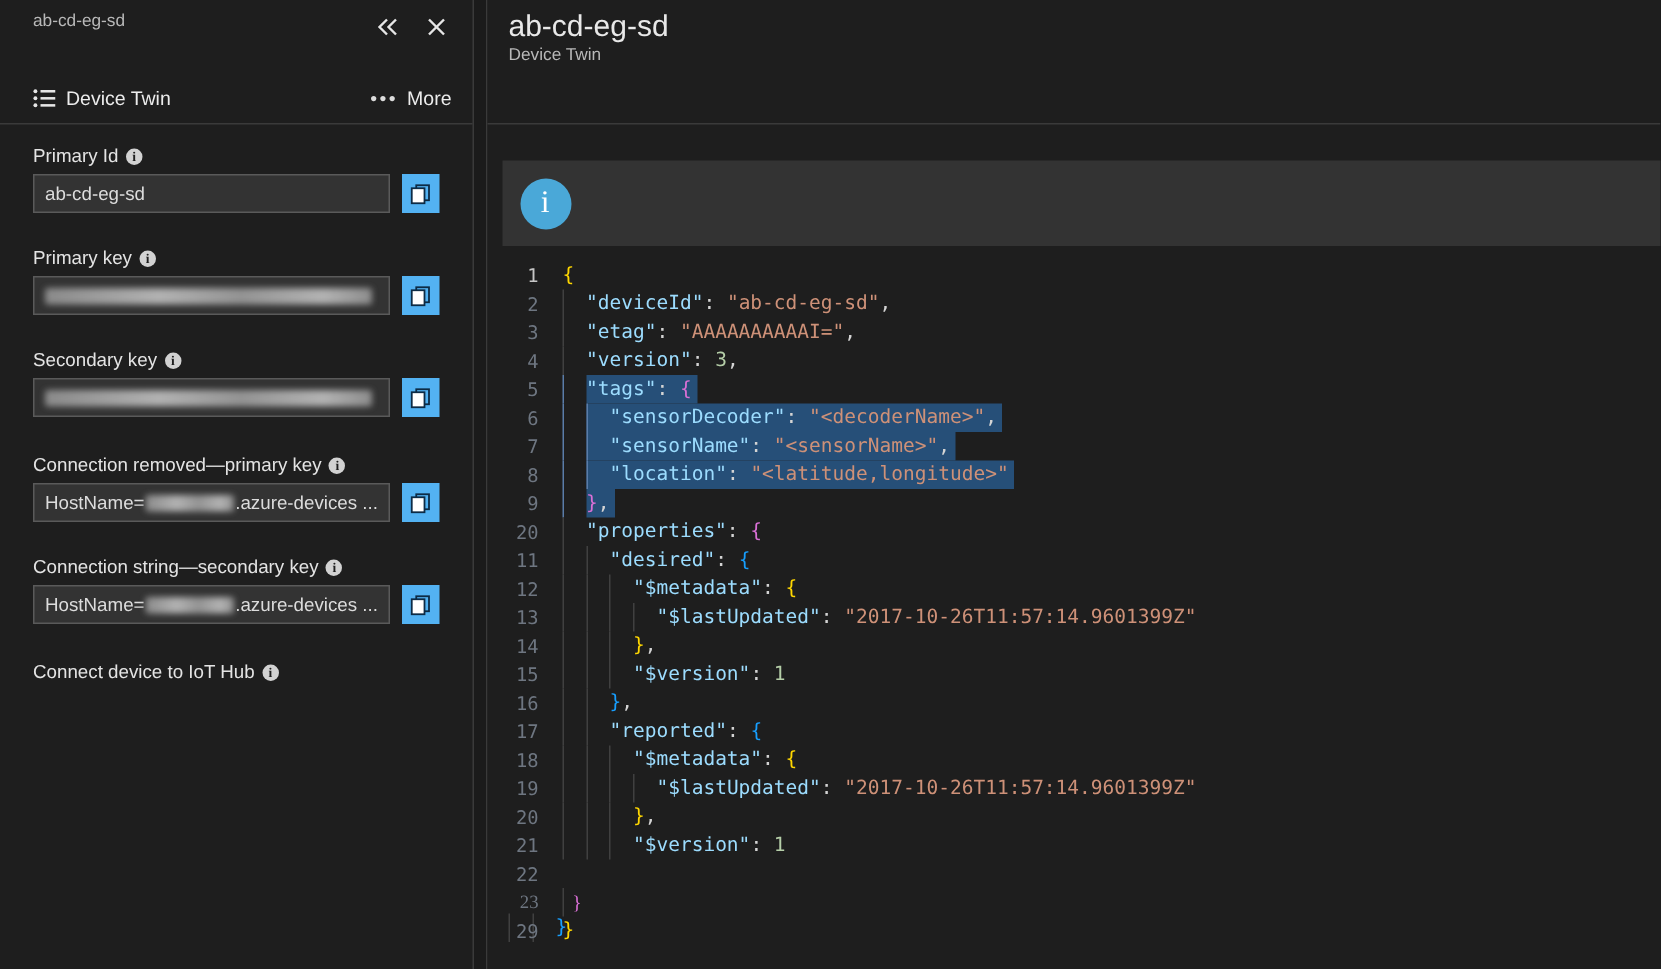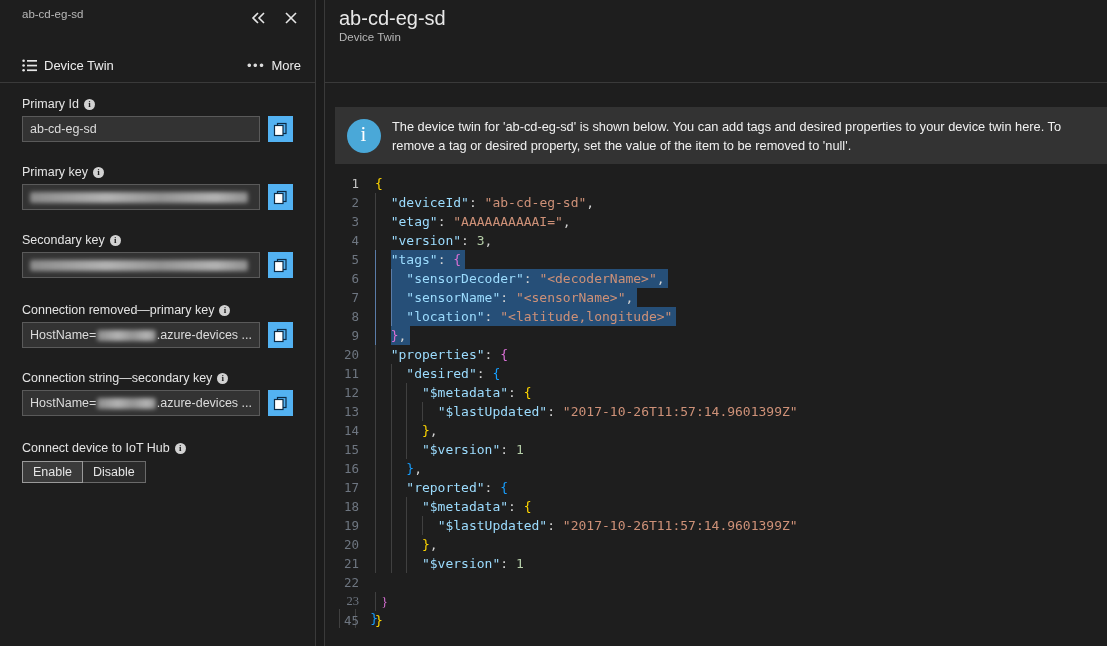--- a/index.html
+++ b/index.html
@@ -319,24 +319,20 @@
         </div>
       </div>
 
       <div class="gap-md"></div>
 
       <div class="field">
         <div class="field-label">
           <span>Connect device to IoT Hub</span>
           <span class="info-dot">i</span>
         </div>
-        <div class="toggle-row">
-          <div class="toggle-btn selected">Enable</div>
-          <div class="toggle-btn">Disable</div>
-        </div>
       </div>
 
     </div>
   </div>
 
   <div id="gap-col"></div>
 
   <div id="right-panel">
 
     <div id="rp-header">
@@ -347,21 +343,20 @@
 
     <div id="rp-divider"></div>
   </div>
 
   <div id="banner">
     <div id="banner-icon-wrap">
       <div id="banner-icon">
         <span class="i-glyph">i</span>
       </div>
     </div>
-    <div id="banner-text">The device twin for 'ab-cd-eg-sd' is shown below. You can add tags and desired properties to your device twin here. To remove a tag or desired property, set the value of the item to be removed to 'null'.</div>
   </div>
 
   <div id="editor" style="position: absolute;">
       <div class="code-line" style="position: relative; z-index: 1;"><div class="ln active">1</div><div class="code-txt"><span><span class="tok-brace1">{</span></span></div></div>
       <div class="code-line" style="position: relative; z-index: 1;"><div class="ln">2</div><div class="code-txt"><div class="indent-guide" style="left: 4px;"></div><span><span class="tok-punct">  </span><span class="tok-key">"deviceId"</span><span class="tok-punct">: </span><span class="tok-str">"ab-cd-eg-sd"</span><span class="tok-punct">,</span></span></div></div>
       <div class="code-line" style="position: relative; z-index: 1;"><div class="ln">3</div><div class="code-txt"><div class="indent-guide" style="left: 4px;"></div><span><span class="tok-punct">  </span><span class="tok-key">"etag"</span><span class="tok-punct">: </span><span class="tok-str">"AAAAAAAAAAI="</span><span class="tok-punct">,</span></span></div></div>
       <div class="code-line" style="position: relative; z-index: 1;"><div class="ln">4</div><div class="code-txt"><div class="indent-guide" style="left: 4px;"></div><span><span class="tok-punct">  </span><span class="tok-key">"version"</span><span class="tok-punct">: </span><span class="tok-num">3</span><span class="tok-punct">,</span></span></div></div>
       <div class="sel" style="position: absolute; left: 55.64px; width: 74.38px; top: 76px; height: 19px; z-index: 0;"></div>
       <div class="code-line" style="position: relative; z-index: 1;"><div class="ln">5</div><div class="code-txt"><div class="indent-guide on-sel" style="left: 4px;"></div><span><span class="tok-punct">  </span><span class="tok-key">"tags"</span><span class="tok-punct">: </span><span class="tok-brace2">{</span></span></div></div>
       <div class="sel" style="position: absolute; left: 55.64px; width: 277.7px; top: 95px; height: 19px; z-index: 0;"></div>
@@ -379,16 +374,16 @@
       <div class="code-line" style="position: relative; z-index: 1;"><div class="ln">14</div><div class="code-txt"><div class="indent-guide" style="left: 4px;"></div><div class="indent-guide" style="left: 19.64px;"></div><div class="indent-guide" style="left: 35.28px;"></div><span><span class="tok-punct">      </span><span class="tok-brace1">}</span><span class="tok-punct">,</span></span></div></div>
       <div class="code-line" style="position: relative; z-index: 1;"><div class="ln">15</div><div class="code-txt"><div class="indent-guide" style="left: 4px;"></div><div class="indent-guide" style="left: 19.64px;"></div><div class="indent-guide" style="left: 35.28px;"></div><span><span class="tok-punct">      </span><span class="tok-key">"$version"</span><span class="tok-punct">: </span><span class="tok-num">1</span></span></div></div>
       <div class="code-line" style="position: relative; z-index: 1;"><div class="ln">16</div><div class="code-txt"><div class="indent-guide" style="left: 4px;"></div><div class="indent-guide" style="left: 19.64px;"></div><span><span class="tok-punct">    </span><span class="tok-brace3">}</span><span class="tok-punct">,</span></span></div></div>
       <div class="code-line" style="position: relative; z-index: 1;"><div class="ln">17</div><div class="code-txt"><div class="indent-guide" style="left: 4px;"></div><div class="indent-guide" style="left: 19.64px;"></div><span><span class="tok-punct">    </span><span class="tok-key">"reported"</span><span class="tok-punct">: </span><span class="tok-brace3">{</span></span></div></div>
       <div class="code-line" style="position: relative; z-index: 1;"><div class="ln">18</div><div class="code-txt"><div class="indent-guide" style="left: 4px;"></div><div class="indent-guide" style="left: 19.64px;"></div><div class="indent-guide" style="left: 35.28px;"></div><span><span class="tok-punct">      </span><span class="tok-key">"$metadata"</span><span class="tok-punct">: </span><span class="tok-brace1">{</span></span></div></div>
       <div class="code-line" style="position: relative; z-index: 1;"><div class="ln">19</div><div class="code-txt"><div class="indent-guide" style="left: 4px;"></div><div class="indent-guide" style="left: 19.64px;"></div><div class="indent-guide" style="left: 35.28px;"></div><div class="indent-guide" style="left: 50.92px;"></div><span><span class="tok-punct">        </span><span class="tok-key">"$lastUpdated"</span><span class="tok-punct">: </span><span class="tok-str">"2017-10-26T11:57:14.9601399Z"</span></span></div></div>
       <div class="code-line" style="position: relative; z-index: 1;"><div class="ln">20</div><div class="code-txt"><div class="indent-guide" style="left: 4px;"></div><div class="indent-guide" style="left: 19.64px;"></div><div class="indent-guide" style="left: 35.28px;"></div><span><span class="tok-punct">      </span><span class="tok-brace1">}</span><span class="tok-punct">,</span></span></div></div>
       <div class="code-line" style="position: relative; z-index: 1;"><div class="ln">21</div><div class="code-txt"><div class="indent-guide" style="left: 4px;"></div><div class="indent-guide" style="left: 19.64px;"></div><div class="indent-guide" style="left: 35.28px;"></div><span><span class="tok-punct">      </span><span class="tok-key">"$version"</span><span class="tok-punct">: </span><span class="tok-num">1</span></span></div></div>
       <div class="code-line" style="position: relative; z-index: 1; flex-direction: column;"><div class="ln">22</div><div class="code-txt"><div class="indent-guide" style="left: 4px;"></div><div class="indent-guide" style="left: 19.64px;"></div><span><span class="tok-punct">    </span><span class="tok-brace3">}</span></span></div></div>
       <div class="code-line" style="position: relative; z-index: 1; font-family: Liberation Serif, serif;"><div class="ln">23</div><div class="code-txt"><div class="indent-guide" style="left: 4px;"></div><span><span class="tok-punct">  </span><span class="tok-brace2">}</span></span></div></div>
-      <div class="code-line" style="position: relative; z-index: 1;"><div class="ln">45</div><div class="code-txt"><span><span class="tok-brace1">}</span></span></div></div>
+      <div class="code-line" style="position: relative; z-index: 1;"><div class="ln">29</div><div class="code-txt"><span><span class="tok-brace1">}</span></span></div></div>
     </div>
 
 </div>
 
 </body></html>

